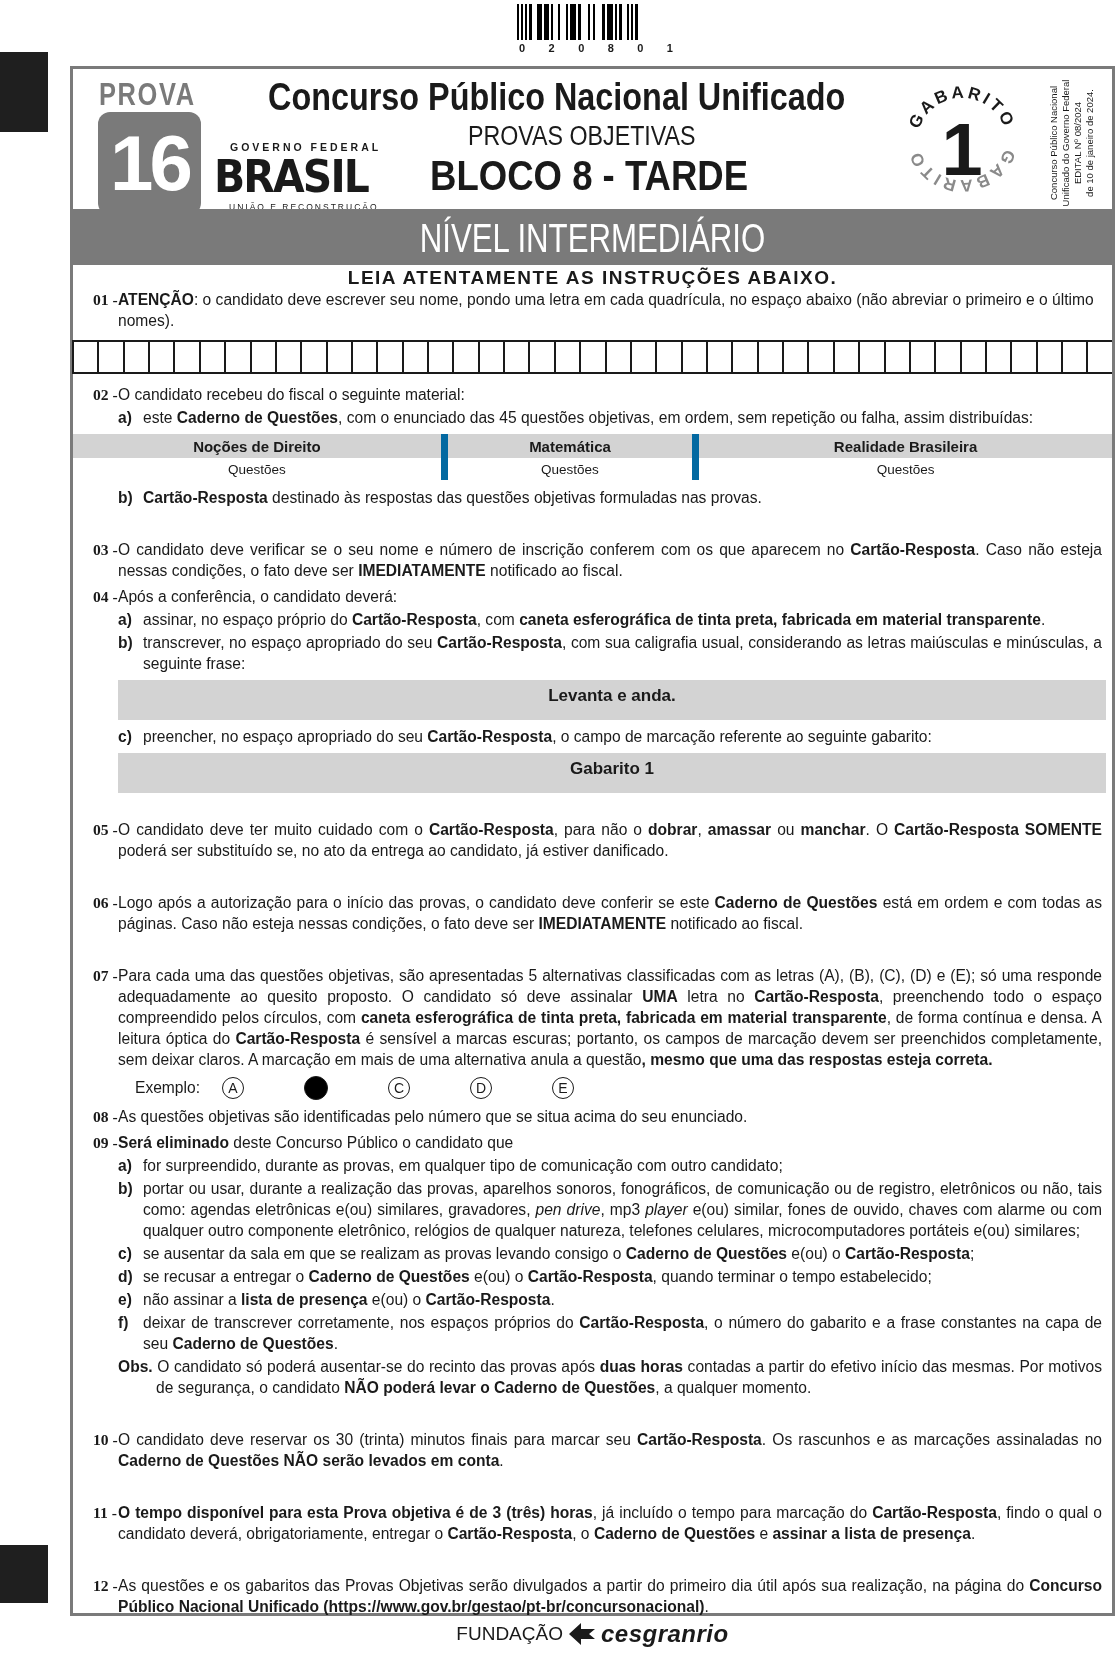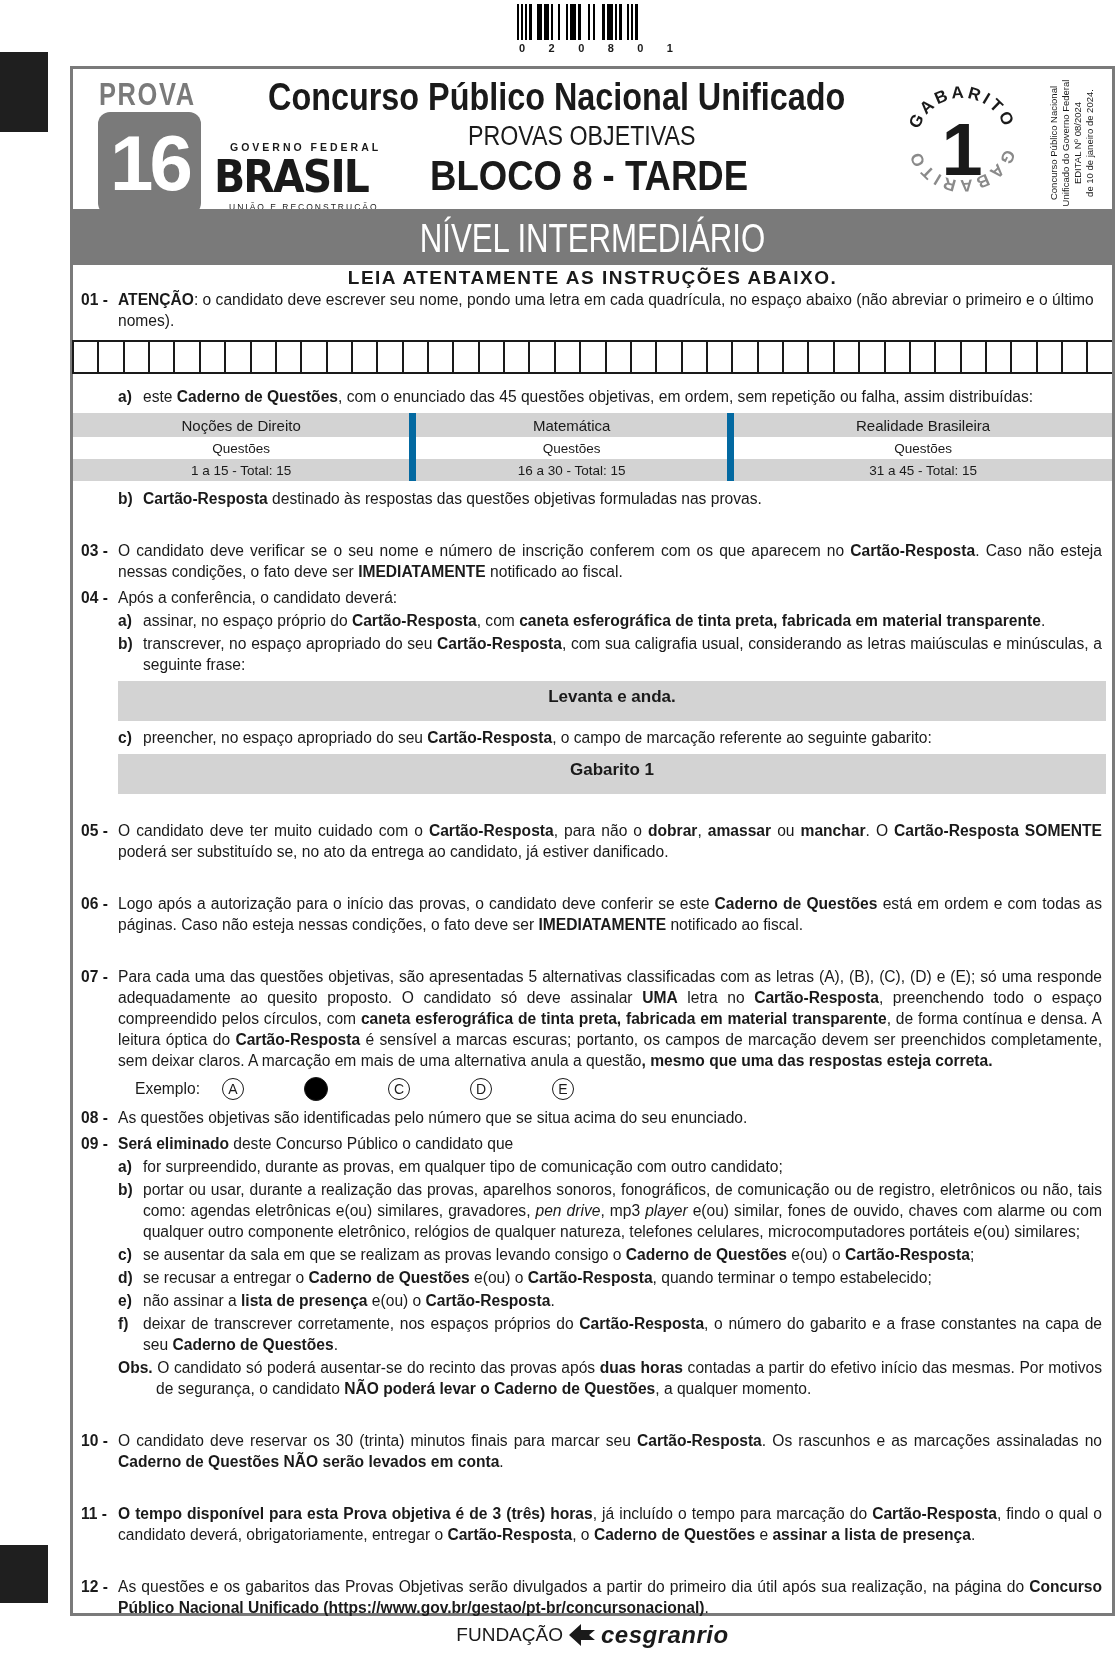--- a/index.html
+++ b/index.html
@@ -20,30 +20,30 @@
   .title-sub{position:absolute;left:395px;top:52px;font-size:27px;white-space:nowrap;transform:scaleX(0.86);transform-origin:left top;}
   .title-bloco{position:absolute;left:357px;top:82px;font-size:43px;font-weight:bold;white-space:nowrap;transform:scaleX(0.85);transform-origin:left top;}
   .seal{position:absolute;left:826px;top:8px;width:125px;height:125px;}
   .edital{position:absolute;left:975px;top:6px;width:60px;height:136px;}
   .edital-inner{position:absolute;left:68px;top:0;width:136px;transform:rotate(-90deg);transform-origin:left top;font-size:9.5px;line-height:12px;text-align:center;top:136px;left:0px;}
   .nivel{position:absolute;left:0;top:140px;width:100%;height:56px;background:#7a7a7a;color:#fff;text-align:center;font-size:40px;line-height:58px;}
   .nivel span{display:inline-block;transform:scaleX(0.78);}
   .content{position:absolute;left:0;top:198px;width:100%;}
   .leia{text-align:center;font-weight:bold;font-size:19px;letter-spacing:1.5px;height:22px;}
   .item{position:relative;font-size:15.6px;line-height:21px;padding-left:45px;padding-right:10px;}
-  .num{position:absolute;left:8px;top:0;font-weight:bold;}
+  .num{position:absolute;left:20px;top:0;font-weight:bold;font-family:Liberation Serif, serif;}
   .sub{position:relative;padding-left:70px;padding-right:10px;font-size:15.6px;line-height:21px;}
   .sub .lt{position:absolute;left:45px;font-weight:bold;}
   .j{text-align:justify;margin-top:26px;}
   .namebox{display:flex;height:30px;border-top:2px solid #1a1a1a;border-bottom:2px solid #1a1a1a;margin-top:9px;margin-left:-1px;}
   .namebox div{flex:1;border-left:2px solid #1a1a1a;}
   .namebox div:last-child{border-right:none;}
   table.subj{width:100%;border-collapse:collapse;font-size:13.5px;margin-top:6px;}
   table.subj td{text-align:center;height:22px;padding:0;}
-  table.subj tr.h td{background:#d3d3d3;font-weight:normal;font-size:15px;height:24px;}
+  table.subj tr.h td{background:#d3d3d3;font-weight:bold;font-size:15px;height:24px;}
   table.subj tr.g td{background:#d3d3d3;}
   table.subj td+td{border-left:7px solid #0369a1;}
   .band{margin-left:45px;margin-right:6px;background:#d3d3d3;text-align:center;font-weight:bold;font-size:17px;height:40px;line-height:31px;margin-top:6px;margin-bottom:6px;}
   .ex{display:flex;align-items:center;padding-left:62px;height:36px;font-size:15.6px;}
   .bubble{width:22px;height:22px;border:1.5px solid #1a1a1a;border-radius:50%;display:inline-flex;align-items:center;justify-content:center;font-size:14px;margin-left:0;box-sizing:border-box;}
   .bubble.filled{background:#000;width:24px;height:24px;}
   .gap{height:5px;}
   .footer-logo{text-align:center;font-size:19px;margin-top:3px;display:flex;justify-content:center;align-items:center;gap:6px;}
   .cg{font-weight:bold;font-style:italic;font-size:24px;letter-spacing:0.5px;}
 </style>
@@ -165,40 +165,38 @@
         <div></div>
         <div></div>
         <div></div>
         <div></div>
         <div></div>
         <div></div>
       <div></div>
     </div>
 
     <div class="gap" style="height:10px"></div>
+    <div class="item">
+      <span class="num">02 -</span><span>O candidato recebeu do fiscal o seguinte material:</span>
+    </div>
     <div class="sub" style="margin-top:2px">
       <span class="lt">a)</span><span>este </span><b>Caderno de Questões</b><span>, com o enunciado das 45 questões objetivas, em ordem, sem repetição ou falha, assim distribuídas:</span>
     </div>
     <table class="subj">
       <tbody>
           <tr class="h">
         <td>Noções de Direito</td>
         <td>Matemática</td>
         <td>Realidade Brasileira</td>
       </tr>
       <tr>
         <td>Questões</td>
         <td>Questões</td>
         <td>Questões</td>
       </tr>
-      <tr class="g">
-        <td>1 a 15  -  Total: 15</td>
-        <td>16 a 30  -  Total: 15</td>
-        <td>31 a 45  -  Total: 15</td>
-      </tr>
     </tbody>
       </table>
     <div class="sub" style="margin-top:7px">
       <span class="lt">b)</span><b>Cartão-Resposta</b><span> destinado às respostas das questões objetivas formuladas nas provas.</span>
     </div>
 
     <div class="gap"></div>
     <div class="item j">
       <span class="num">03 -</span><span>O candidato deve verificar se o seu nome e número de inscrição conferem com os que aparecem no </span><b>Cartão-Resposta</b><span>. Caso não esteja nessas condições, o fato deve ser </span><b>IMEDIATAMENTE</b><span> notificado ao fiscal.</span>
     </div>

